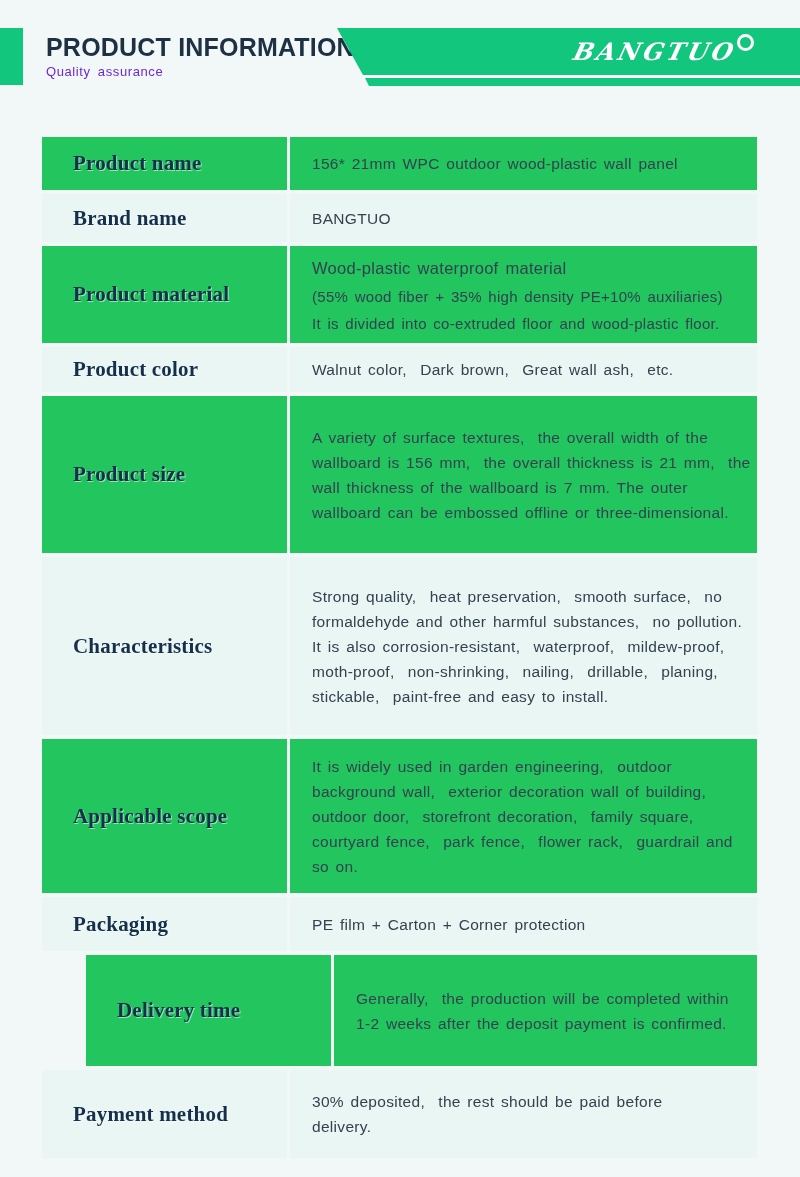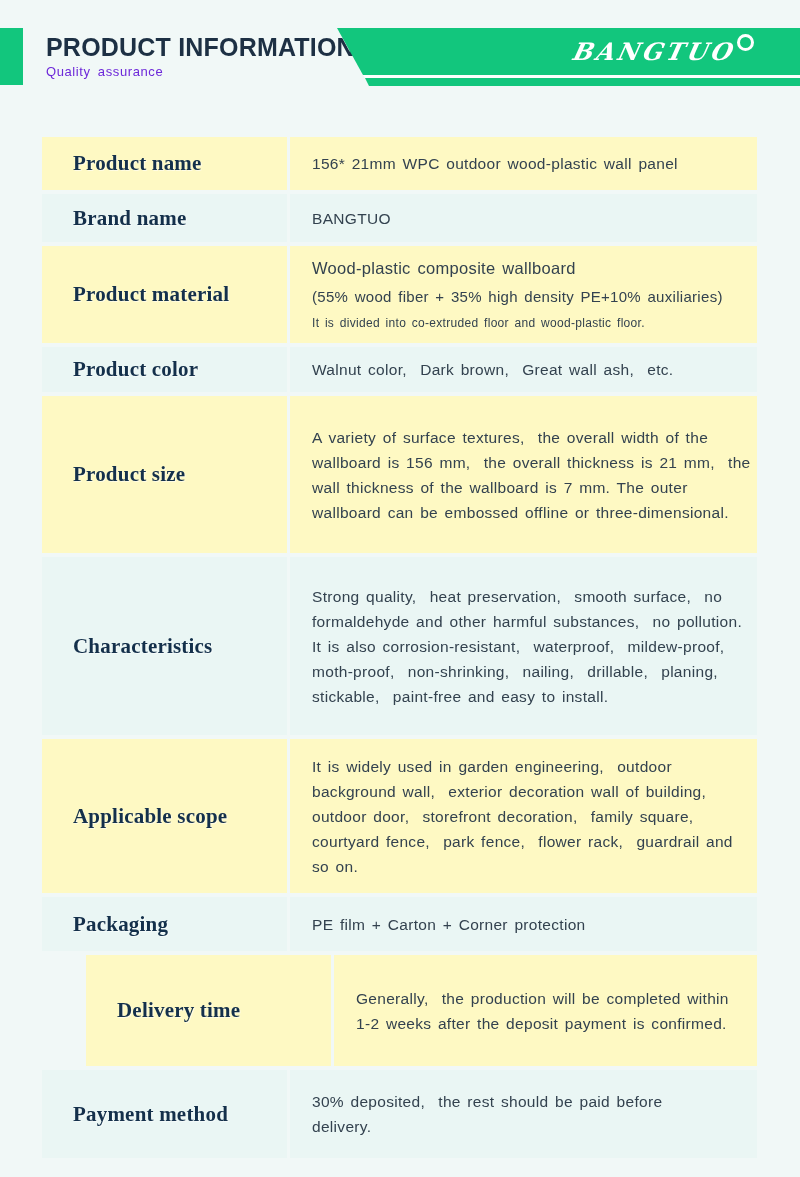--- a/index.html
+++ b/index.html
@@ -30,26 +30,26 @@
     display:flex;flex-direction:column;gap:4px;}
   .row{display:flex;gap:3px;}
   .cell-label{width:245px;flex:none;display:flex;align-items:center;
     padding-left:31px;box-sizing:border-box;
     font-family:"Liberation Serif","DejaVu Serif",serif;font-weight:700;
     font-size:21px;color:#14304b;letter-spacing:.2px;
     text-shadow:1px 1px 0 rgba(255,255,255,.55);}
   .cell-value{flex:1;display:flex;flex-direction:column;justify-content:center;row-gap:2px;
     padding:5px 4px 5px 22px;box-sizing:border-box;
     color:#33424f;font-size:15.5px;line-height:25px;letter-spacing:.3px;word-spacing:2px;}
-  .dark .cell-label,.dark .cell-value{background:#fef9c3;}
+  .dark .cell-label,.dark .cell-value{background:#22c55e;}
   .light .cell-label,.light .cell-value{background:#eaf6f4;}
   .vline{white-space:pre-wrap;}
   .vl-lg{font-size:16.5px;line-height:27px;}
   .vl-md{font-size:15px;line-height:26px;}
-  .vl-sm{font-size:12px;line-height:23px;}
+  .vl-sm{font-size:15px;line-height:23px;}
   .narrow{max-width:382px;}
   .narrow2{max-width:398px;}
   .r0{height:53px;} .r1{height:48px;} .r2{height:97px;} .r3{height:45px;}
   .r4{height:157px;} .r5{height:178px;} .r6{height:154px;} .r7{height:54px;}
   .r8{height:111px;margin-left:44px;} .r9{height:88px;}
 </style>
 </head>
 <body>
 
 <div class="canvas">
@@ -79,21 +79,21 @@
     <div class="row light r1">
       <div class="cell-label">Brand name</div>
       <div class="cell-value">
         <div class="vline">BANGTUO</div>
       </div>
     </div>
 
     <div class="row dark r2">
       <div class="cell-label">Product material</div>
       <div class="cell-value">
-        <div class="vline vl-lg">Wood-plastic composite wallboard</div>
+        <div class="vline vl-lg">Wood-plastic waterproof material</div>
         <div class="vline vl-md">(55% wood fiber + 35% high density PE+10% auxiliaries)</div>
         <div class="vline vl-sm">It is divided into co-extruded floor and wood-plastic floor.</div>
       </div>
     </div>
 
     <div class="row light r3">
       <div class="cell-label">Product color</div>
       <div class="cell-value">
         <div class="vline">Walnut color,  Dark brown,  Great wall ash,  etc.</div>
       </div>

